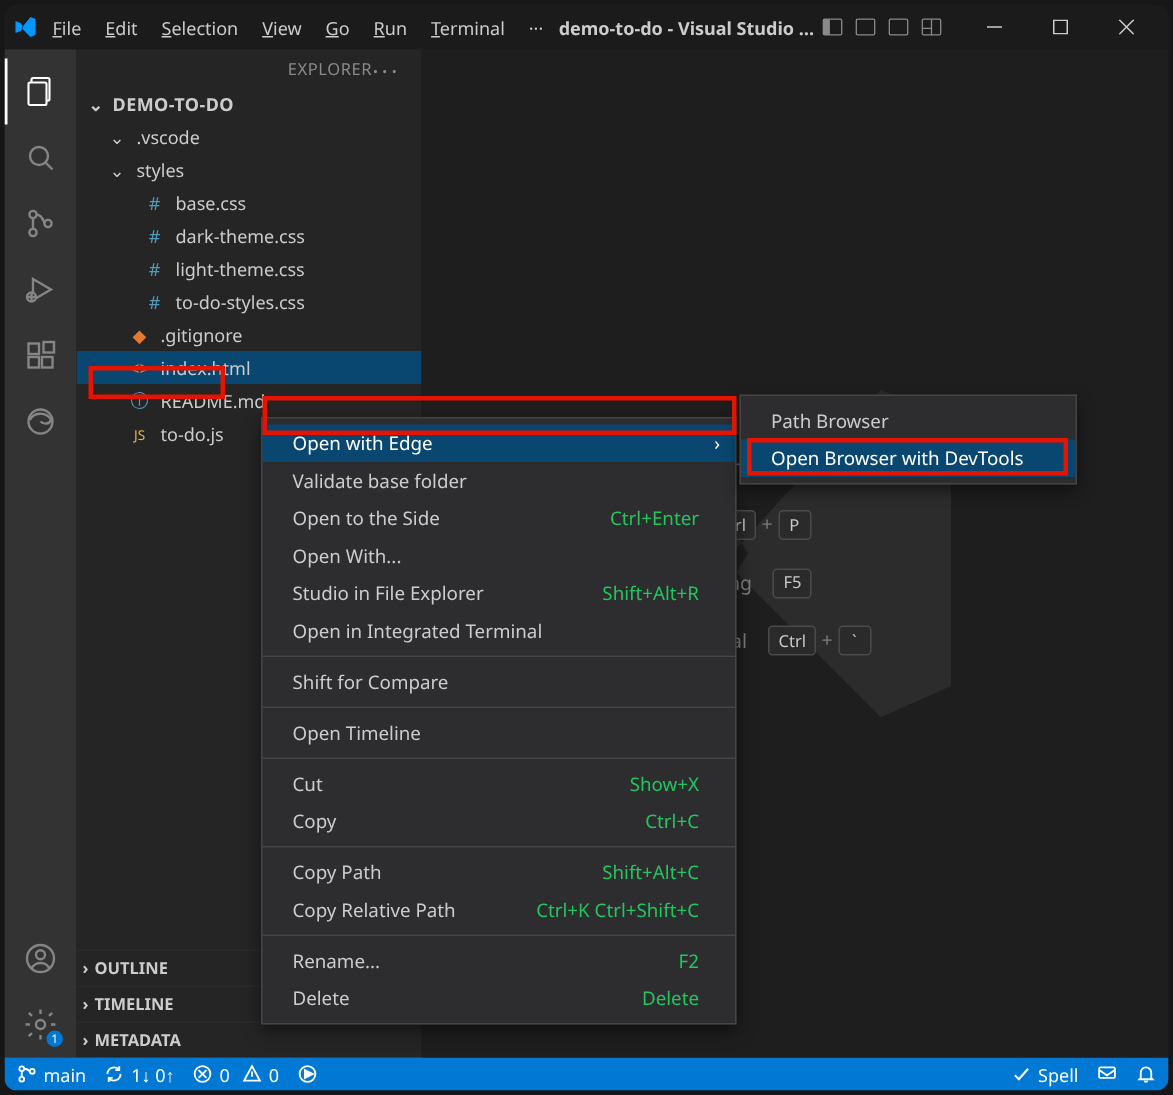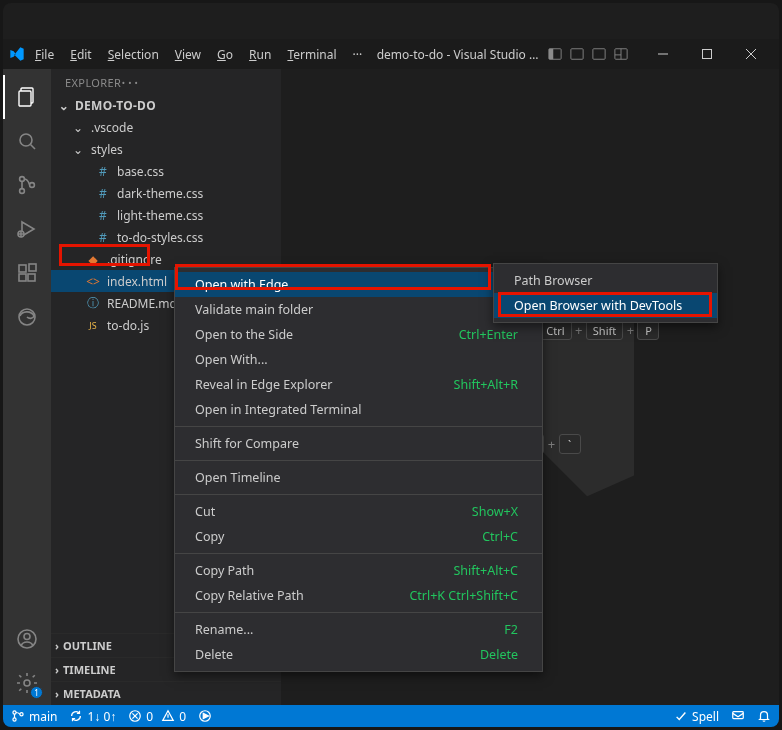--- a/index.html
+++ b/index.html
@@ -6,42 +6,42 @@
     --bg:#1e1e1e; --panel:#252526; --dark:#1b1b1b; --accent:#0e639c;
     --accent-light:#0d5c8f; --text:#cccccc; --muted:#8a8a8a; --stb:#0078d4;
     --menu:#2d2d30; --hover:#094771; --red:#e51400; --kbd:#3a3a3a;
     --sel:#3a3d41; --yellow:#e8b549;
   }
   *{box-sizing:border-box;font-family:"Segoe UI",system-ui,sans-serif;}
   body{margin:0;background:#171717;width:782px;height:730px;overflow:hidden;color:var(--text);font-size:12px;}
   .win{position:absolute;inset:3px;background:var(--bg);border-radius:8px;display:flex;flex-direction:column;overflow:hidden;}
 
   
-  .titlebar{display:flex;align-items:center;height:30px;background:var(--dark);padding:0 6px;gap:4px;margin-top:36px;}
+  .titlebar{display:flex;align-items:center;height:30px;background:var(--dark);padding:0 6px;gap:4px;}
   .titlebar .logo{width:16px;height:16px;display:inline-flex;align-items:center;justify-content:center;color:#0098ff;}
   .titlebar .mi{padding:4px 6px;color:var(--text);}
   .titlebar .mi u{text-decoration:underline;}
   .titlebar .mi, .wc{cursor:default;}
-  .titlebar .title{flex:1;text-align:center;color:var(--text);overflow:hidden;white-space:nowrap;text-overflow:ellipsis;}
+  .titlebar .title{flex:1;text-align:center;color:var(--text);overflow:hidden;white-space:nowrap;text-overflow:ellipsis;font-weight:bold;}
   .layout-icons{display:flex;gap:6px;color:var(--muted);}
   .layout-icons span{width:16px;height:16px;display:inline-flex;align-items:center;justify-content:center;}
   .wc{display:flex;margin-left:8px;}
   .wc span{width:44px;height:30px;display:flex;align-items:center;justify-content:center;color:var(--text);}
 
   
   .body{flex:1;display:flex;min-height:0;}
   .actbar{width:48px;background:#333333;display:flex;flex-direction:column;align-items:center;padding-top:6px;}
   .actbar .ai{width:48px;height:44px;display:flex;align-items:center;justify-content:center;color:#858585;position:relative;}
   .actbar .ai.active{color:#fff;}
   .actbar .ai.active::before{content:"";position:absolute;left:0;top:0;width:2px;height:100%;background:#fff;}
   .actbar .spacer{flex:1;}
   .badge{position:absolute;right:8px;bottom:6px;width:13px;height:13px;border-radius:50%;background:var(--stb);border:1px solid #333333;font-size:8px;line-height:11px;text-align:center;color:#fff;}
 
   .sidebar{width:230px;background:var(--panel);display:flex;flex-direction:column;min-height:0;}
-  .sb-header{display:flex;align-items:center;justify-content:flex-start;padding:6px 14px 4px;color:var(--muted);font-size:11px;letter-spacing:.4px;}
+  .sb-header{display:flex;align-items:center;justify-content:flex-end;padding:6px 14px 4px;color:var(--muted);font-size:11px;letter-spacing:.4px;}
   .dots{font-size:16px;line-height:6px;letter-spacing:2px;color:var(--muted);}
   .tree{flex:1;overflow:hidden;}
   .tree .hdr{display:flex;align-items:center;gap:4px;padding:4px 4px 4px 6px;font-weight:700;letter-spacing:.3px;}
   .row{display:flex;align-items:center;gap:6px;height:22px;padding-left:12px;white-space:nowrap;}
   .row.d1{padding-left:20px;}
   .row.d2{padding-left:34px;}
   .row.d3{padding-left:44px;}
   .row.sel{background:var(--hover);position:relative;}
   .row .chev{width:14px;display:inline-flex;justify-content:center;color:var(--text);}
   .ic{width:16px;display:inline-flex;justify-content:center;}
@@ -346,37 +346,37 @@
         </svg>
       </div>
     <div class="seg">
         <svg width="14" height="14" viewBox="0 0 16 16" fill="none" stroke="currentColor" stroke-width="1.4">
           <path d="M4 11V7a4 4 0 0 1 8 0v4l1 1H3z"></path>
           <path d="M7 13a1 1 0 0 0 2 0"></path>
         </svg>
       </div>
   </div>
 
-  <div class="ctx" style="left:171px;top:264px;width:369px;">
+  <div class="ctx" style="left:171px;top:275px;width:317px;">
     <div class="item hov">
         <span>Open with Edge</span>
         <span class="sub-chev">›</span>
       </div>
     <div class="item">
-        <span>Validate main folder</span>
+        <span>Validate base folder</span>
       </div>
     <div class="item">
         <span>Open to the Side</span>
         <span class="sc">Ctrl+Enter</span>
       </div>
     <div class="item">
         <span>Open With...</span>
       </div>
     <div class="item">
-        <span>Reveal in Edge Explorer</span>
+        <span>Studio in File Explorer</span>
         <span class="sc">Shift+Alt+R</span>
       </div>
     <div class="item">
         <span>Open in Integrated Terminal</span>
       </div>
     <div class="sep"></div>
     <div class="item">
         <span>Shift for Compare</span>
       </div>
     <div class="sep"></div>

